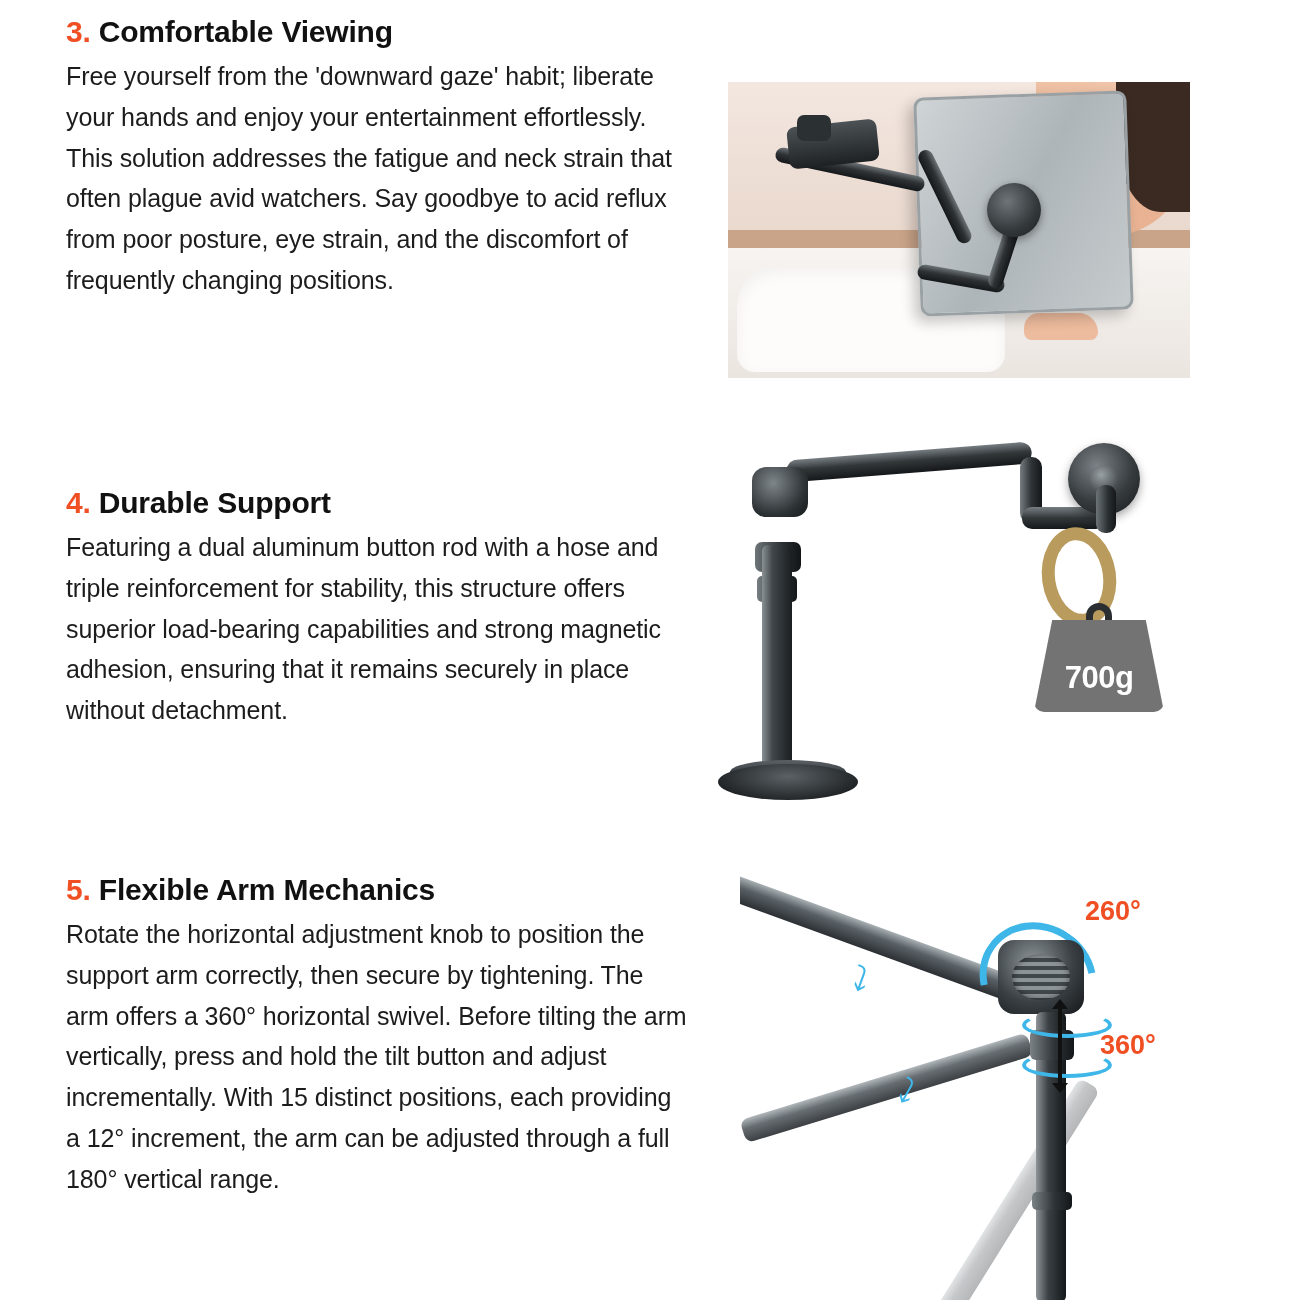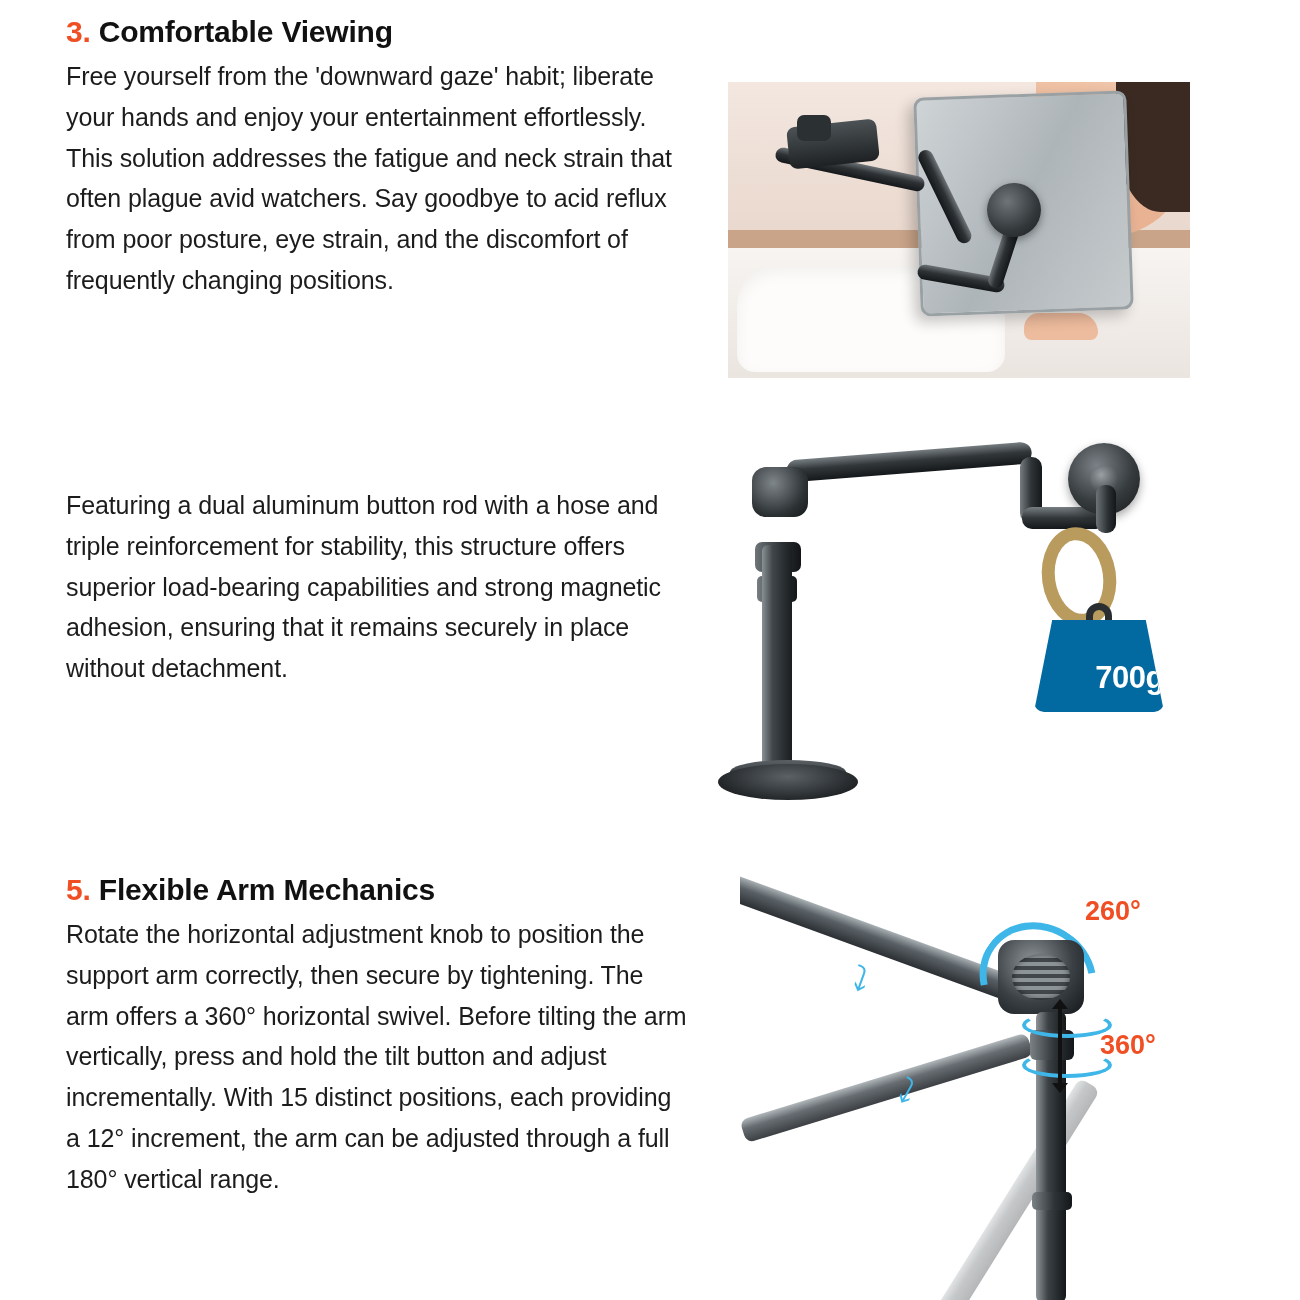--- a/index.html
+++ b/index.html
@@ -198,24 +198,24 @@
   }
   .photo4 .rope {
     position: absolute; left: 342px; top: 82px; width: 74px; height: 100px;
     border: 13px solid #b99b5e;
     border-radius: 50%;
     background: transparent;
     transform: rotate(-8deg);
   }
   .photo4 .weight {
     position: absolute; left: 334px; top: 175px; width: 130px; height: 92px;
-    background: #0369a1;
+    background: #737373;
     border-radius: 10px;
     clip-path: polygon(14% 0%, 86% 0%, 100% 100%, 0% 100%);
-    display: flex; align-items: flex-end; justify-content: flex-end;
+    display: flex; align-items: flex-end; justify-content: center;
   }
   .photo4 .weight-label {
     color: #ffffff; font-size: 31px; font-weight: bold; padding-bottom: 16px;
     letter-spacing: -0.5px;
   }
   .photo4 .weight-hook {
     position: absolute; left: 386px; top: 158px; width: 26px; height: 24px;
     border: 7px solid #2a2e31; border-bottom: none;
     border-radius: 14px 14px 0 0;
   }
@@ -330,20 +330,24 @@
     <div class="arm-seg arm-b"></div>
     <div class="arm-seg arm-c"></div>
     <div class="arm-seg arm-d"></div>
     <div class="clampjaw"></div>
     <div class="clampknob"></div>
     <div class="magmount"></div>
   </div>
 
   <div class="section" style="top: 485px;">
     <div class="text-col">
+      <h2 class="heading">
+        <span class="num">4.</span>
+        <span class="ttl">Durable Support</span>
+      </h2>
       <p class="body-text">Featuring a dual aluminum button rod with a hose and triple reinforcement for stability, this structure offers superior load-bearing capabilities and strong magnetic adhesion, ensuring that it remains securely in place without detachment.</p>
     </div>
   </div>
 
   <div class="photo4">
     <div class="arm-top"></div>
     <div class="arm-v"></div>
     <div class="arm-h2"></div>
     <div class="magnet"></div>
     <div class="magnet-arm-down"></div>

